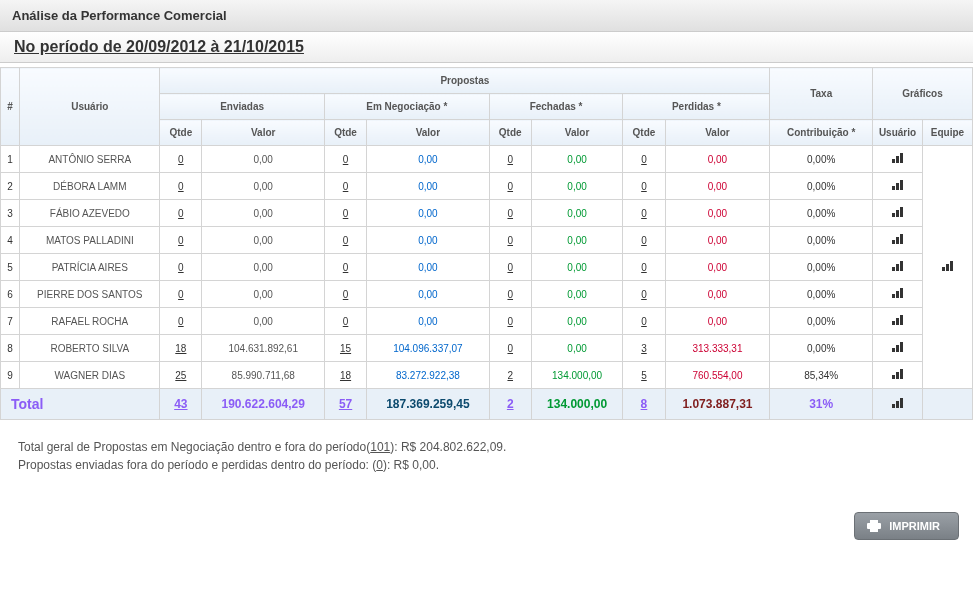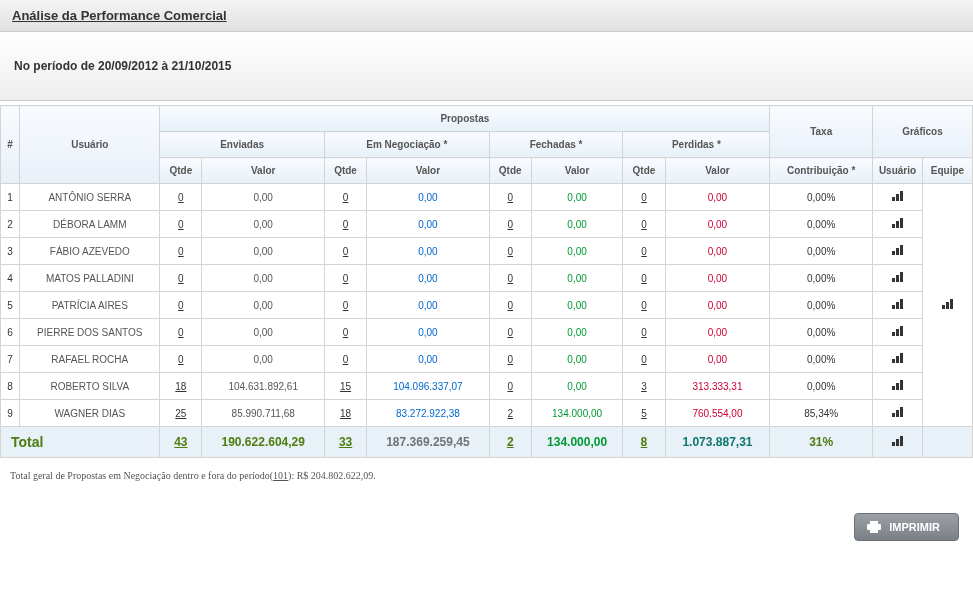--- a/index.html
+++ b/index.html
@@ -4,28 +4,28 @@
   <style>
     * { box-sizing: border-box; margin: 0; padding: 0; }
     body { font-family: Arial, sans-serif; font-size: 11px; color: #333; background: #fff; }
     
     .title-bar {
       background: linear-gradient(#f5f5f5, #e0e0e0);
       padding: 8px 12px;
       border-bottom: 1px solid #ccc;
       font-weight: bold;
       font-size: 13px;
-      text-decoration: underline;
     }
     .subtitle-bar {
       background: linear-gradient(#fff, #eee);
-      padding: 27px 14px;
+      padding: 6px 14px;
       border-bottom: 1px solid #ccc;
       font-weight: bold;
-      font-size: 12px;
+      font-size: 16px;
+      text-decoration: underline;
     }
     
     table.grid {
       width: 100%;
       border-collapse: collapse;
       margin-top: 4px;
     }
     table.grid th, table.grid td {
       border: 1px solid #d4d4d4;
       padding: 7px 4px;
@@ -44,43 +44,42 @@
     td.user { text-align: left; font-size: 9px; padding-left: 10px; color: #555;}
     td.qtde { text-decoration: underline; }
     td.val-env  { color: #555; }
     td.val-neg  { color: #0066cc; }
     td.val-fech { color: #009933; }
     td.val-perd { color: #cc0033; }
     
     tr.total td {
       background: #e8f0f8;
       font-weight: bold;
-      color: #4d7c0f;
+      color: #8b5cf6;
       font-size: 12px;
     }
     tr.total td.qtde { }
-    tr.total td.val-neg  { color: #737373; }
+    tr.total td.val-neg  { color: #0c4a6e; }
     tr.total td.val-fech { color: #009933; }
-    tr.total td.val-perd { color: #0f766e; }
+    tr.total td.val-perd { color: #7f1d1d; }
     
     .chart-icon {
       display: inline-flex; align-items: flex-end; gap: 1px; height: 10px;
       cursor: pointer;
     }
     .chart-icon span { width: 3px; background: #333; }
     .chart-icon .b1 { height: 4px; }
     .chart-icon .b2 { height: 7px; }
     .chart-icon .b3 { height: 10px; }
     
     .footer-notes {
-      padding: 10px;
-      font-size: 10px;
+      padding: 18px;
+      font-size: 12px;
       color: #555;
       line-height: 1.5;
-      font-family: Liberation Serif, serif;
     }
     .footer-notes u { text-decoration: underline; }
     
     .btn-area {
       display: flex; justify-content: flex-end; padding: 20px 14px;
     }
     .btn-print {
       background: linear-gradient(#9aa0a6, #7a8086);
       border: 1px solid #6b7075;
       border-radius: 4px;
@@ -311,21 +310,21 @@
             <span class="b2"></span>
             <span class="b3"></span>
           </span></td>
       </tr>
     </tbody>
   <tbody>
     <tr class="total">
       <td colspan="2" style="text-align:left;padding-left:10px;font-size:14px">Total</td>
       <td class="qtde">43</td>
       <td>190.622.604,29</td>
-      <td class="qtde">33</td>
+      <td class="qtde">57</td>
       <td class="val-neg">187.369.259,45</td>
       <td class="qtde">2</td>
       <td class="val-fech">134.000,00</td>
       <td class="qtde">8</td>
       <td class="val-perd">1.073.887,31</td>
       <td>31%</td>
       <td>
         <span class="chart-icon">
             <span class="b1"></span>
             <span class="b2"></span>
@@ -334,20 +333,23 @@
       </td>
       <td></td>
     </tr>
   </tbody>
 </table>
 
 <div class="footer-notes">
   <div>
     <span>Total geral de Propostas em Negociação dentro e fora do período(</span><u>101</u><span>): R$ 204.802.622,09.</span>
   </div>
+  <div>
+    <span>Propostas enviadas fora do período e perdidas dentro do período: (</span><u>0</u><span>): R$ 0,00.</span>
+  </div>
 </div>
 
 <div class="btn-area">
   <button class="btn-print">
     <span class="printer-icon">
         <span></span>
       </span>
     <span>IMPRIMIR</span>
   </button>
 </div>

